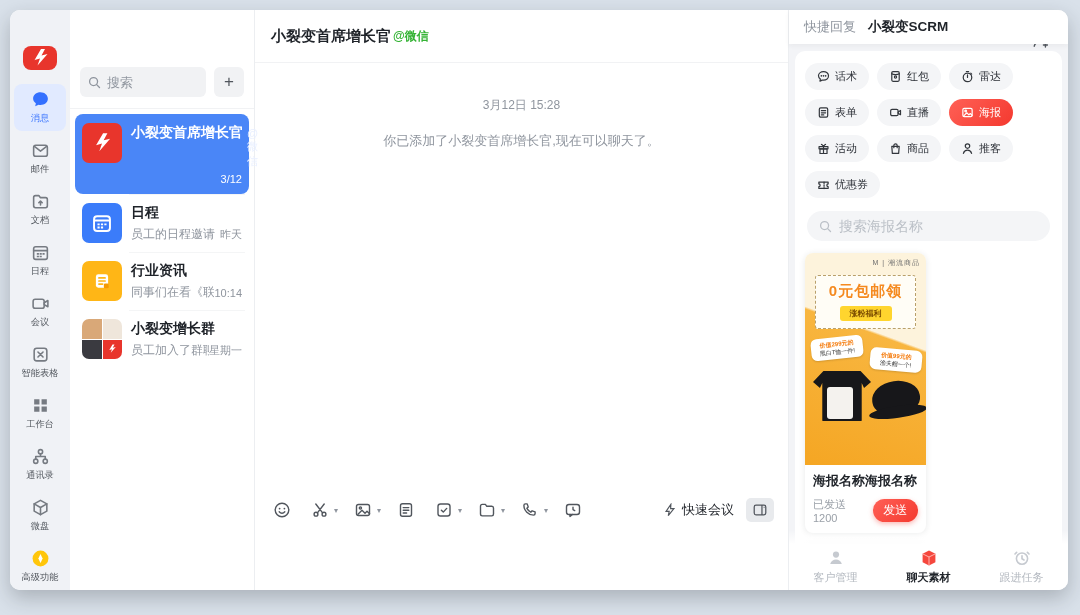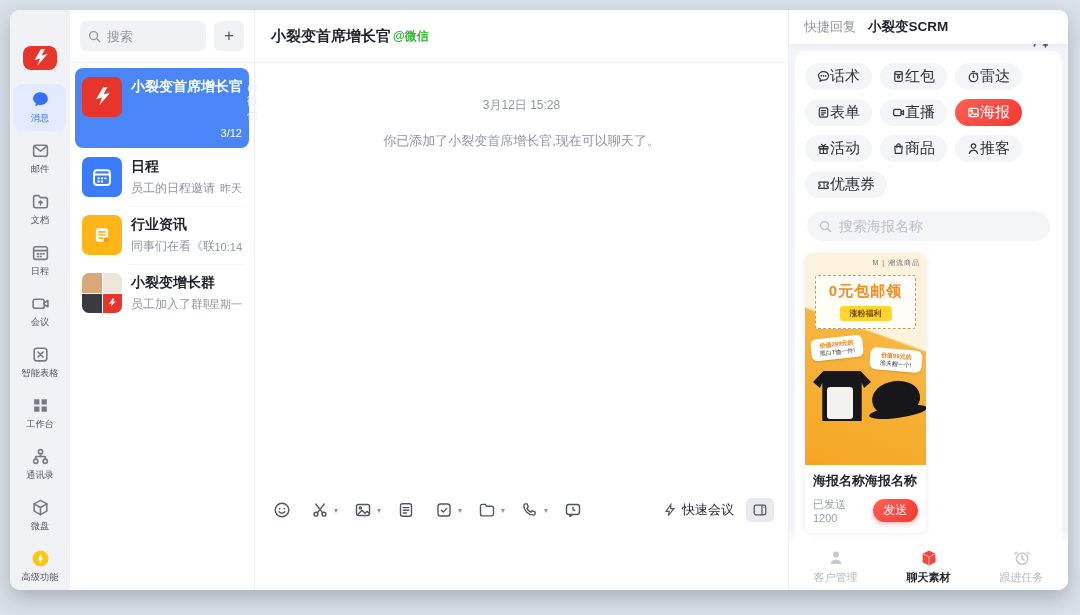--- a/index.html
+++ b/index.html
@@ -23,21 +23,21 @@
   .rail-item.active .ri-label { color:#3370ff; }
   .rail-item svg { stroke:#767b82; fill:none; stroke-width:1.5; stroke-linecap:round; stroke-linejoin:round; }
   .rail-item svg .fl { fill:#767b82; stroke:none; }
   .rail-item.active svg { stroke:#3370ff; }
   .rail-item.active svg .fl { fill:#3370ff; }
   .rail-bottom { margin-top:auto; margin-bottom:14px; }
 
   
   .chatlist { width:185px; background:#fff; border-right:1px solid #eceef1; flex-shrink:0;
     display:flex; flex-direction:column; }
-  .cl-top { height:53px; display:flex; align-items:center; gap:8px; padding:8px 10px; border-bottom:1px solid #f1f2f4; }
+  .cl-top { height:53px; display:flex; align-items:center; gap:8px; padding:8px 10px; border-bottom:1px solid #f1f2f4;margin-top:46px; }
   .cl-search { flex:1; height:30px; background:#f1f2f4; border-radius:6px; display:flex; align-items:center;
     gap:6px; padding:0 8px; }
   .cl-search input { border:none; outline:none; background:transparent; width:80px; font-size:13px; color:#1f2329; }
   .cl-search input::placeholder { color:#8f959e; }
   .cl-add { width:30px; height:30px; background:#f1f2f4; border-radius:6px; display:flex; align-items:center;
     justify-content:center; font-size:17px; color:#51565d; cursor:pointer; }
   .cl-items { padding:5px 5px; }
   .cl-item { display:flex; gap:9px; padding:9px 7px; border-radius:8px; cursor:pointer; position:relative; }
   .cl-item + .cl-item::before { content:""; position:absolute; top:0; left:54px; right:4px; height:1px; background:#f4f5f6; }
   .cl-item.selected { background:#4a86f7; }
@@ -81,22 +81,22 @@
 
   
   .panel { width:280px; flex-shrink:0; background:#f3f4f7; display:flex; flex-direction:column; position:relative; border-left:1px solid #eceef1; }
   .panel-tabs { height:34px; background:#fff; display:flex; align-items:center; gap:12px; padding:4px 15px;
     box-shadow:0 2px 5px rgba(31,35,41,.05); position:relative; z-index:3; flex-shrink:0; }
   .p-tab { font-size:13px; color:#8f959e; cursor:pointer; }
   .p-tab.active { color:#1f2329; font-weight:bold; font-size:13.5px; }
   .panel-scroll { flex:1; overflow:hidden; position:relative; }
   .panel-card { margin:7px 6px 0; background:#fff; border-radius:10px; padding:12px 10px 10px; }
   .tools { display:flex; flex-wrap:wrap; gap:9px 8px; }
-  .tool-pill { height:27px; background:#f4f5f7; border-radius:14px; display:flex; align-items:center; 
-    padding:0 12px; font-size:15px; color:#2b2f36; cursor:pointer; }
+  .tool-pill { height:27px; background:#f4f5f7; border-radius:14px; display:flex; align-items:center; gap:5px;
+    padding:0 12px; font-size:11px; color:#2b2f36; cursor:pointer; }
   .tool-pill svg { stroke:#33373d; fill:none; stroke-width:1.3; stroke-linecap:round; stroke-linejoin:round; }
   .tool-pill.active { background:linear-gradient(135deg,#ff6056,#f4392f); color:#fff; }
   .tool-pill.active svg { stroke:#fff; }
   .p-search { height:30px; background:#f4f5f7; border-radius:16px; display:flex; align-items:center; gap:7px;
     padding:0 12px; margin:13px 2px 12px; }
   .p-search input { border:none; outline:none; background:transparent; flex:1; font-size:14px; color:#1f2329; }
   .p-search input::placeholder { color:#bbc0c7; }
   .posters { display:flex; flex-wrap:wrap; gap:10px 8px; }
   .poster-card { width:121px; background:#fff; border-radius:8px; box-shadow:0 1px 6px rgba(31,35,41,.10);
     overflow:hidden; }

